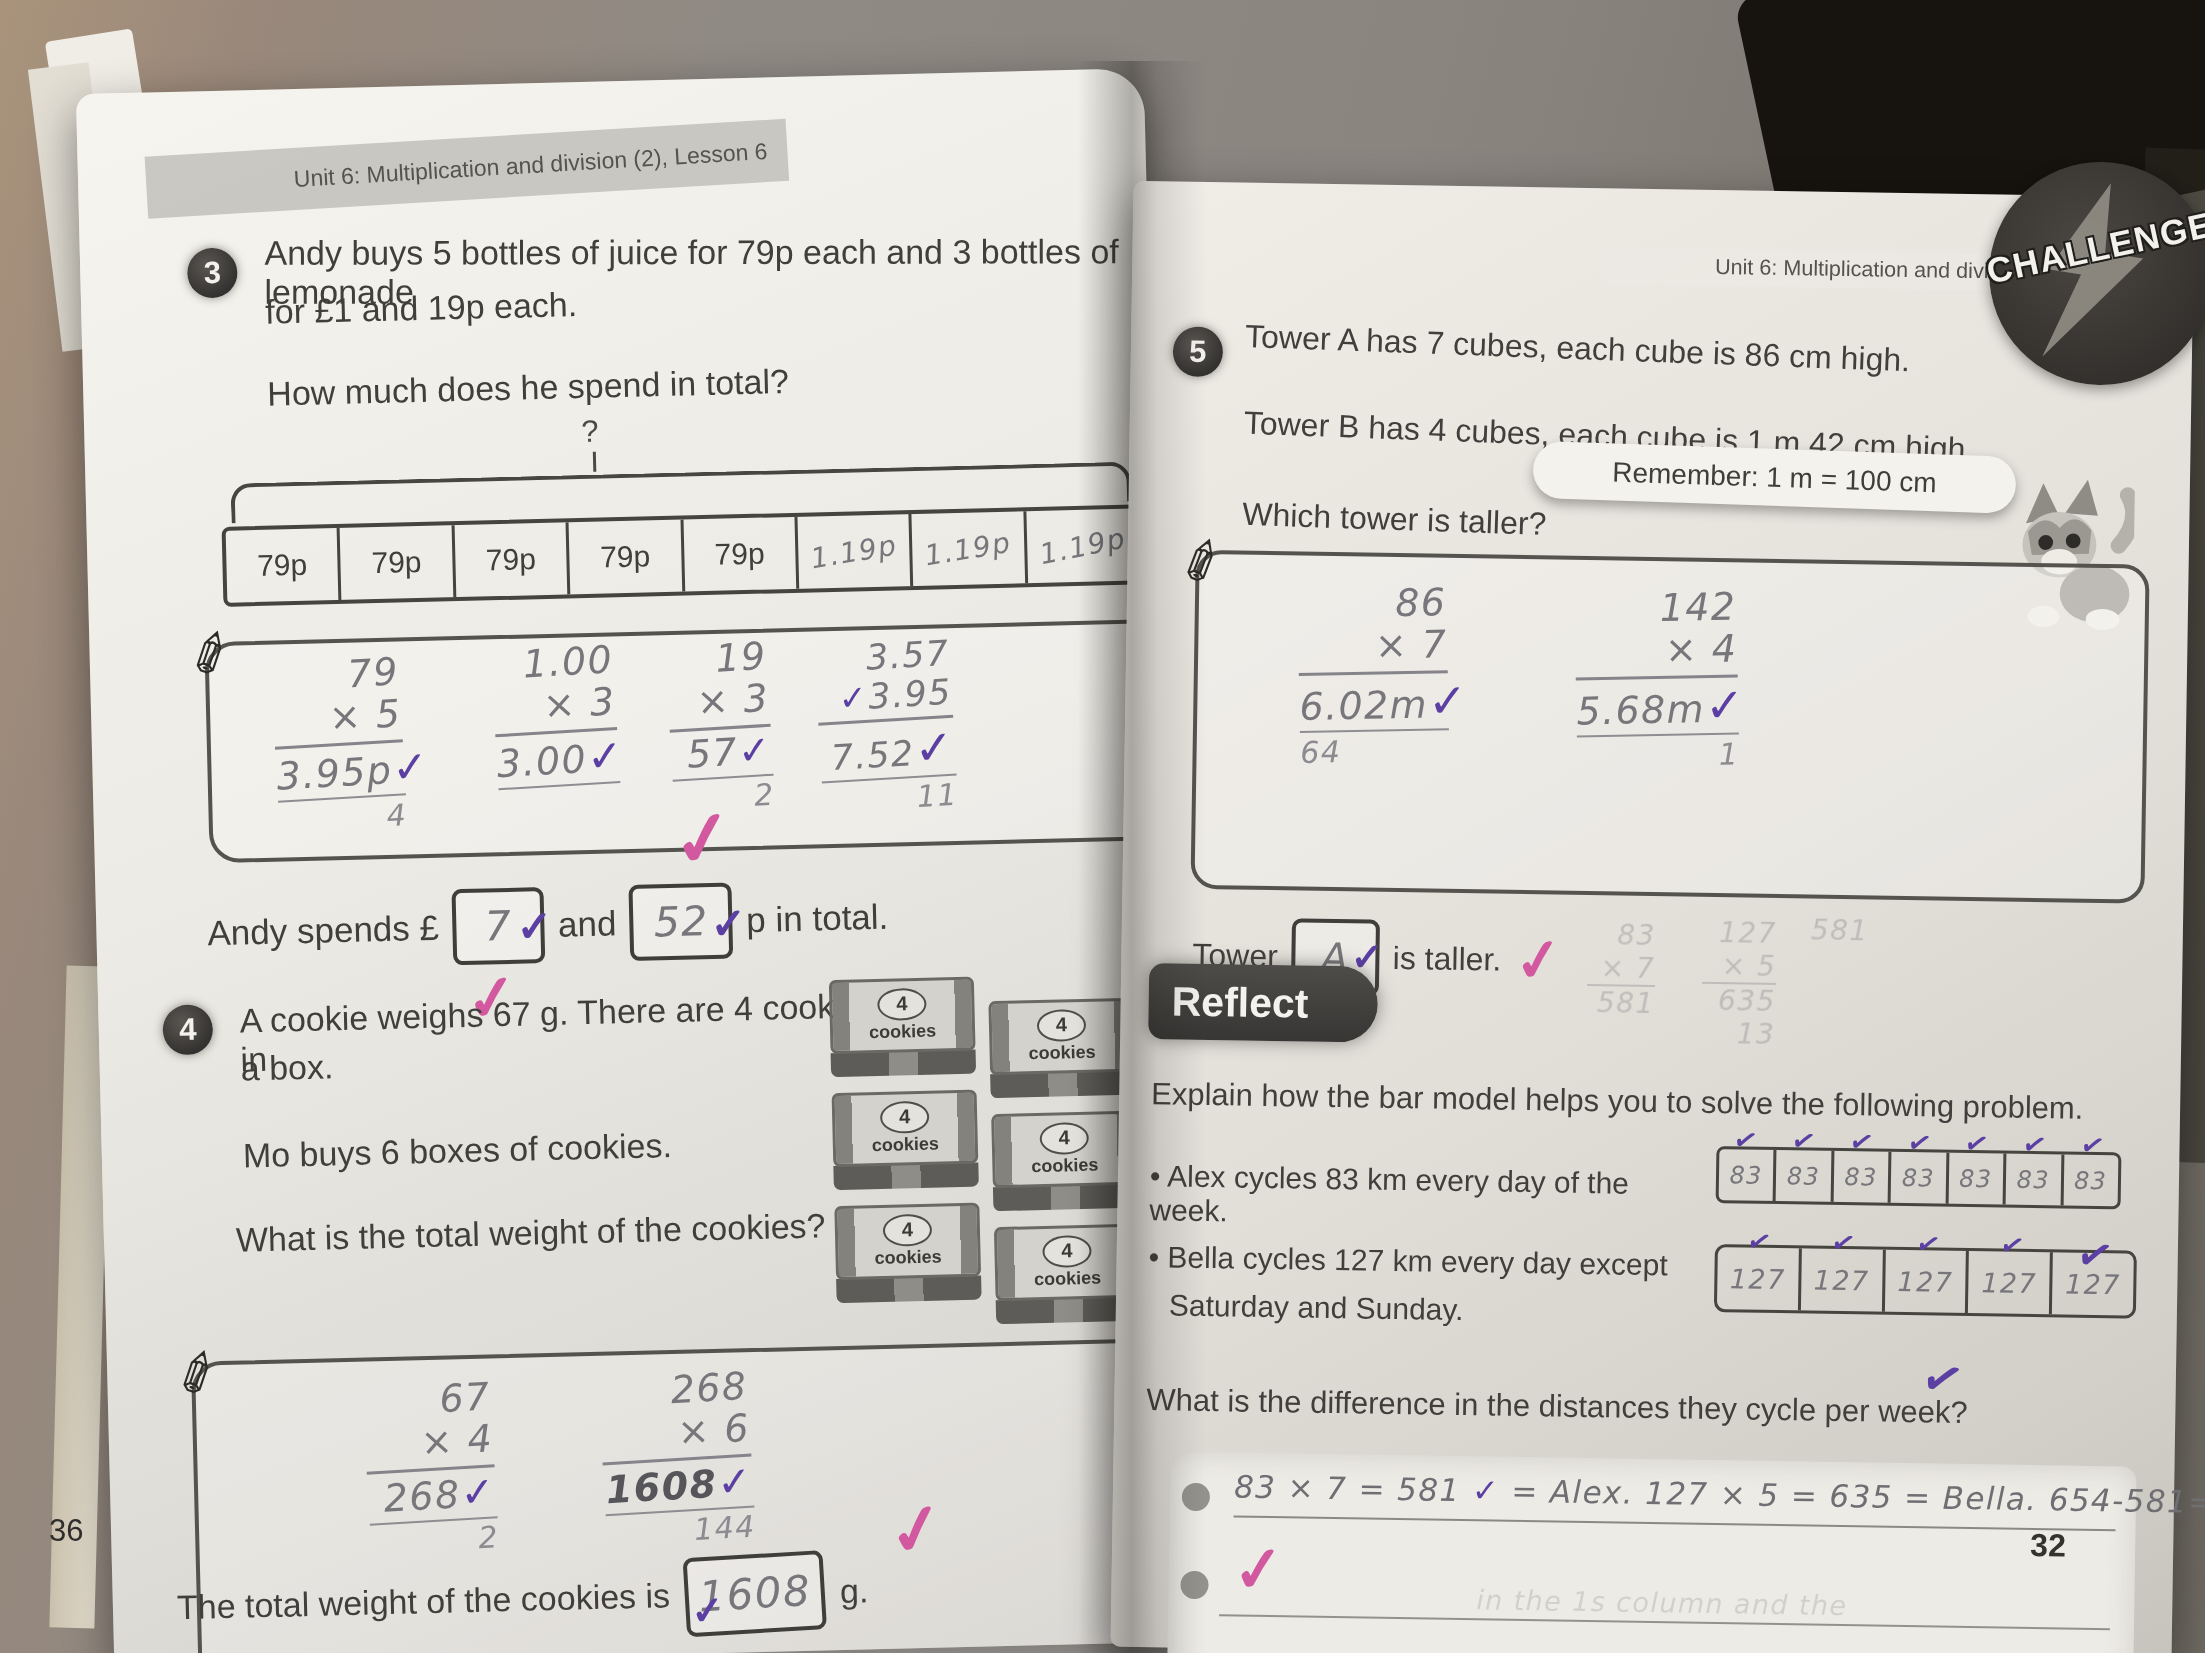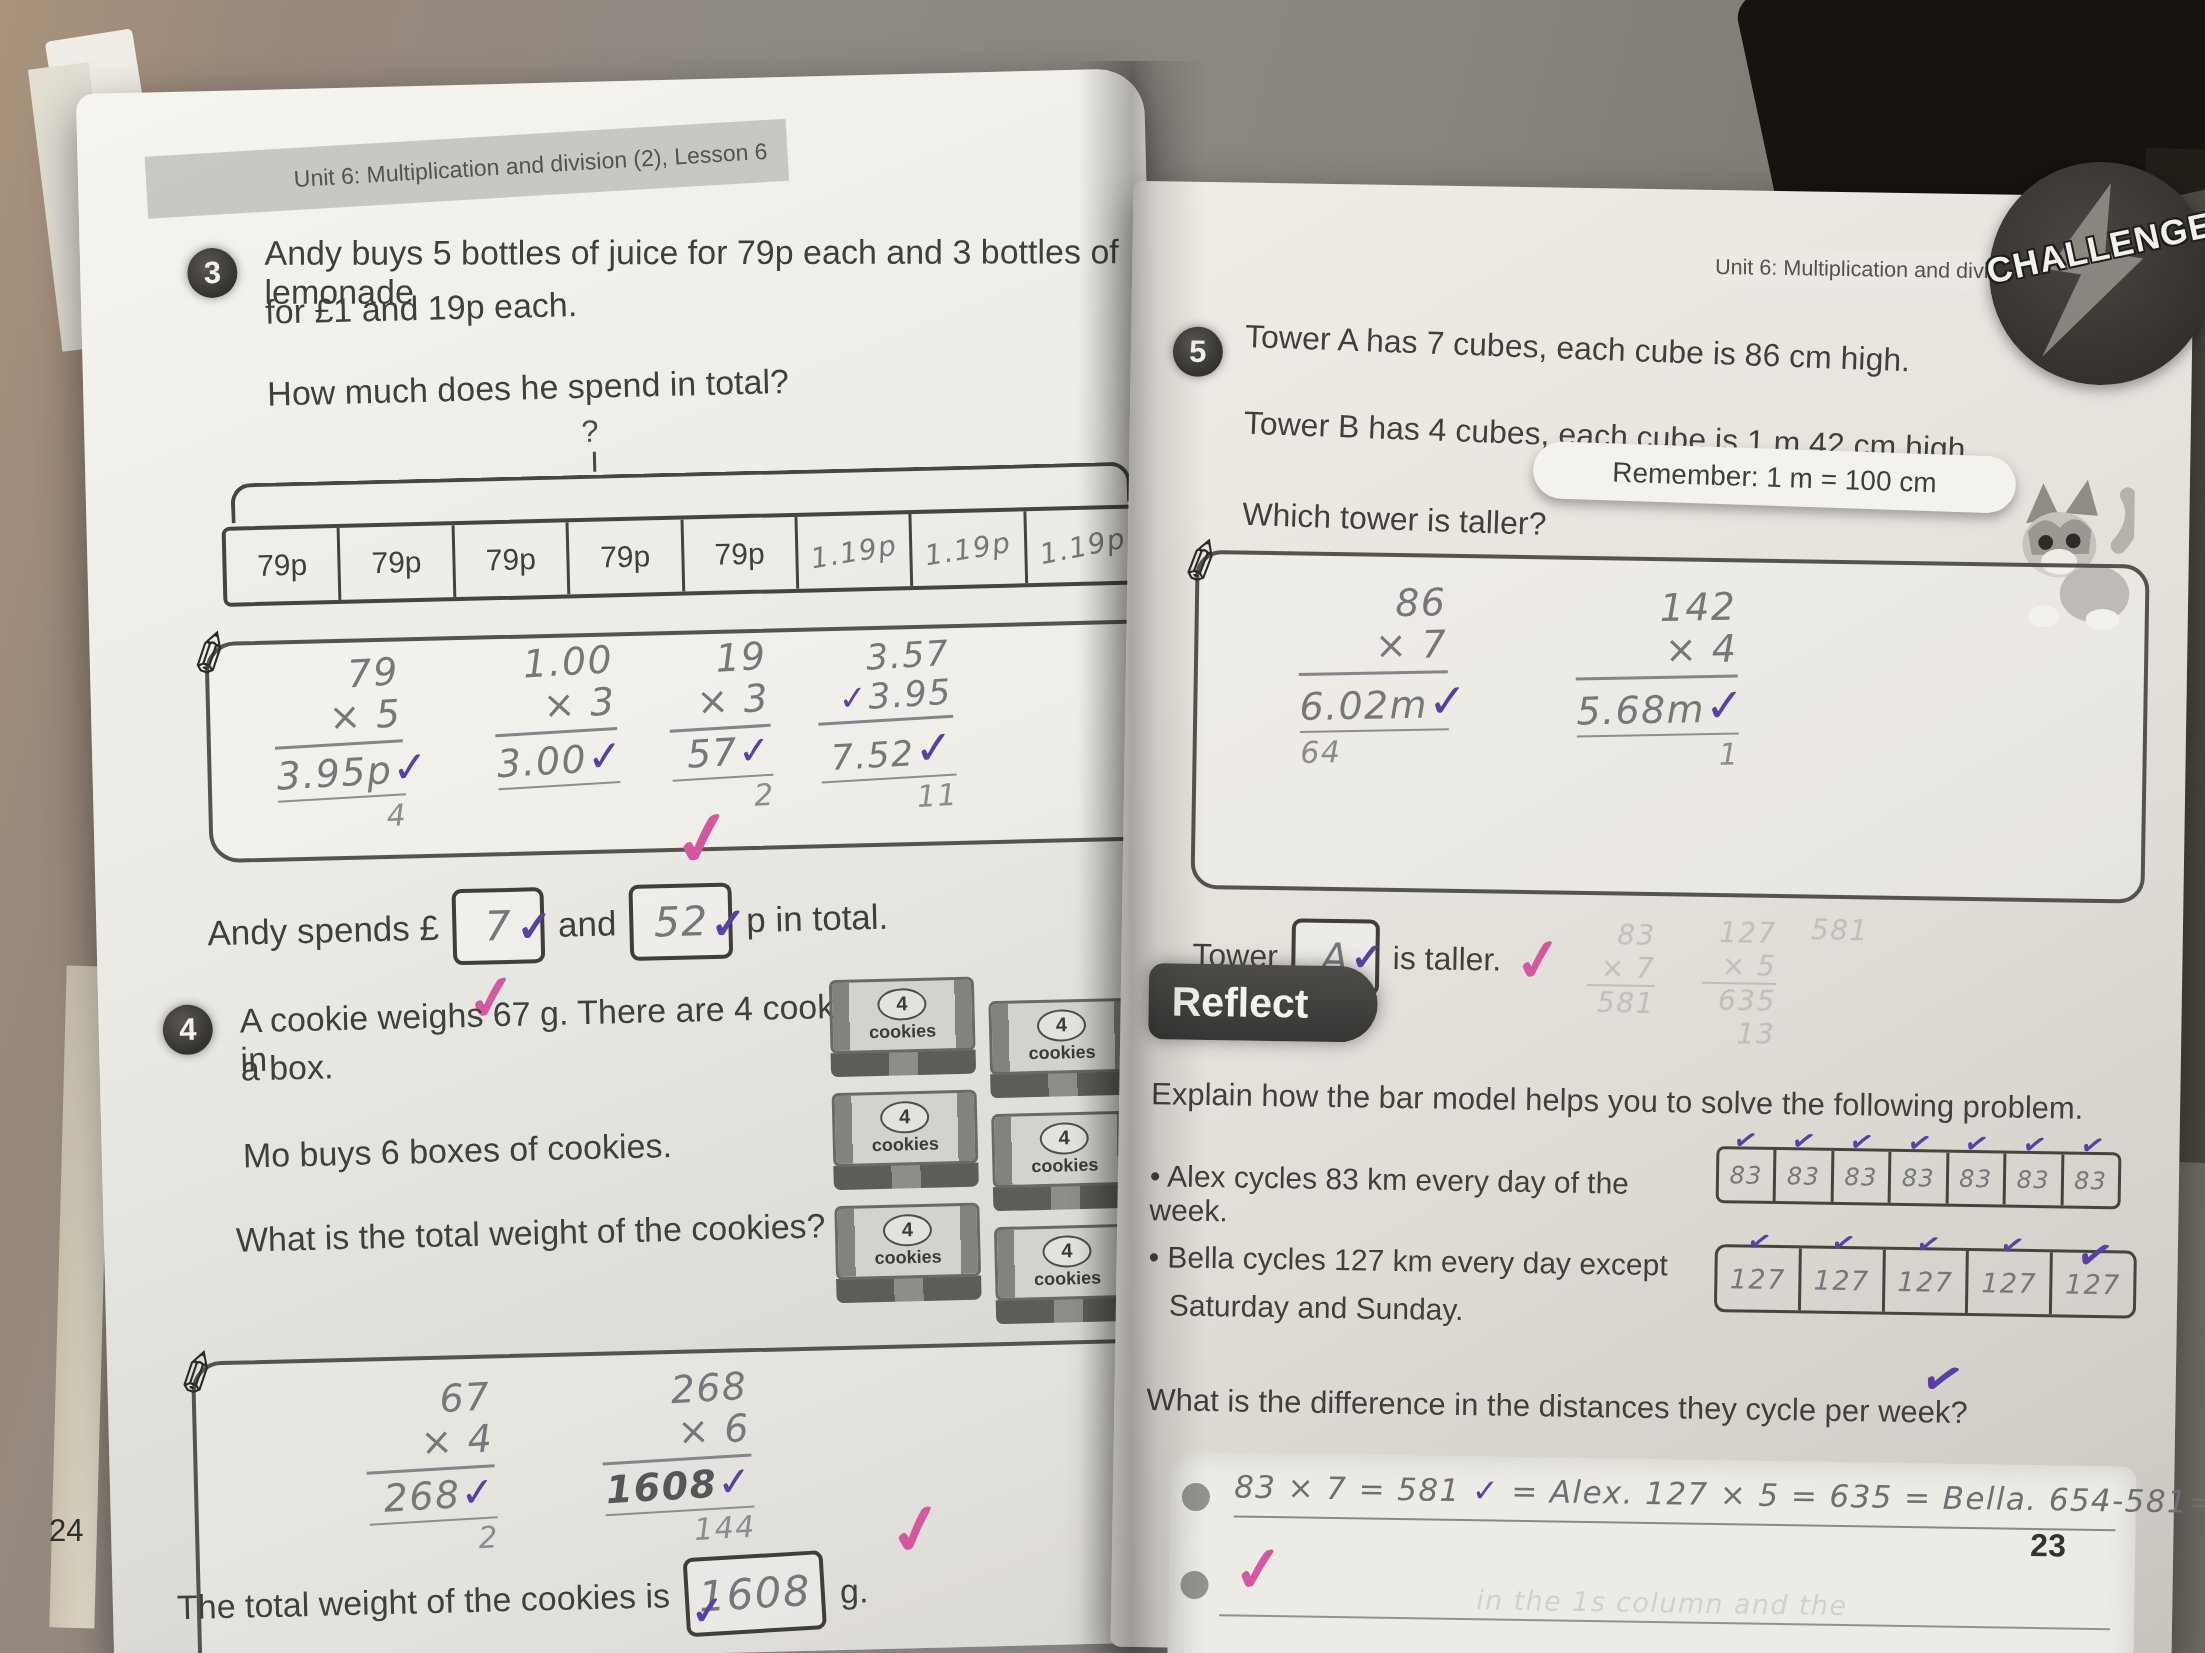--- a/index.html
+++ b/index.html
@@ -248,21 +248,21 @@
     <div class="abs" style="left:64px;top:1476px;display:flex;align-items:center;gap:15px;">
       <span class="print" style="font-size:34px;">The total weight of the cookies is</span>
       <span class="ansbox" style="width:132px;height:71px;transform:rotate(-2deg);">
         <span class="hand" style="font-size:42px;">1608</span>
         <span class="chk abs" style="left:1.4px;top:27px;font-size:39px;">✓</span>
       </span>
       <span class="print" style="font-size:34px;">g.</span>
     </div>
   </div>
 
-  <div class="print abs" style="left:49px;top:1513px;font-size:31px;color:#2f2e2c;z-index:3;">24</div>
+  <div class="print abs" style="left:49px;top:1513px;font-size:31px;color:#2f2e2c;z-index:3;">36</div>
 
   <div class="page pageR">
 
     <div class="abs" style="left:473px;top:59px;width:547px;text-align:right;background:rgba(236,234,229,.6);padding:5.4px 8px;">
       <span class="print" style="font-size:21.6px;color:#54524e;">Unit 6: Multiplication and division (2), Lesson 6</span>
     </div>
 
     <div class="qcirc abs" style="left:42px;top:145px;">
       <span>5</span>
     </div>
@@ -428,18 +428,18 @@
 
       <div class="ruled" style="top:101px;height:61px;">
         <div class="faintline hand" style="left:257px;">in the 1s column and the</div>
       </div>
       <div class="ruled" style="top:177px;height:61px;">
         
       </div>
 
     </div>
 
-    <div class="print abs" style="left:918px;top:1332px;font-size:32px;color:#34332f;font-weight:700;">23</div>
+    <div class="print abs" style="left:918px;top:1332px;font-size:32px;color:#34332f;font-weight:700;">32</div>
   </div>
 
   <div class="gutter"></div>
 </div>
 
 
 </body></html>

